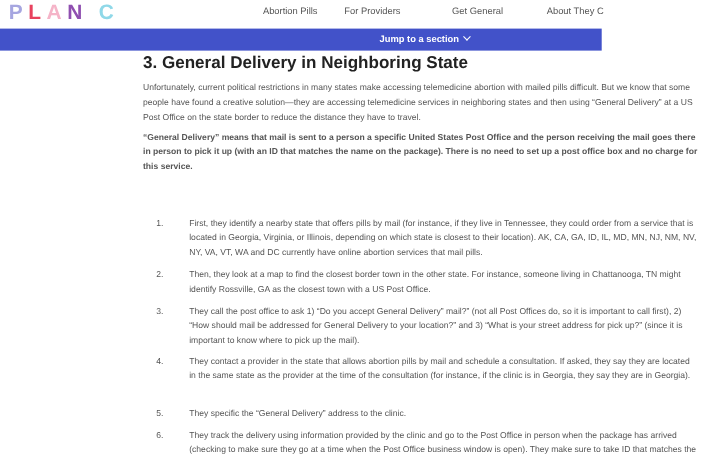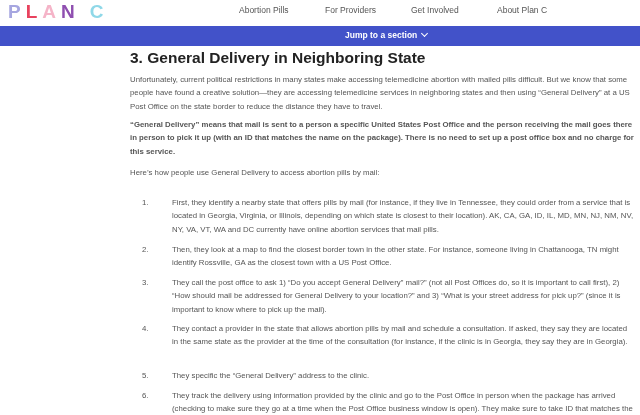--- a/index.html
+++ b/index.html
@@ -5,21 +5,21 @@
   * { box-sizing: border-box; margin: 0; padding: 0; }
   html, body { width: 640px; height: 415px; overflow: hidden; background: #ffffff; }
   body { font-family: "Liberation Sans", "DejaVu Sans", sans-serif; color: #444; }
 
   .topbar { position: absolute; left: 0; top: 0; width: 640px; height: 26px; background: #fff; }
   .logo { position: absolute; left: 8px; top: 1px; height: 22px; display: flex; gap: 4px; align-items: center; }
   .logo .ltr { font-weight: bold; font-size: 19px; line-height: 20px; letter-spacing: 1px; }
   .nav { position: absolute; top: 0; height: 22px; display: flex; align-items: center; }
   .nav a { position: absolute; font-size: 8.5px; color: #555; white-space: nowrap; text-decoration: none; top: 5px; margin-left: 17px; }
 
-  .jumpbar { position: absolute; left: 0; top: 26px; width: 640px; height: 20px; background: #4252c9; }
+  .jumpbar { position: absolute; left: 0; top: 26px; width: 547px; height: 20px; background: #4252c9; }
   .jump { position: absolute; left: 345px; top: 4px; font-size: 8.5px; color: #fff; font-weight: bold; display: flex; align-items: center; gap: 5px; }
   .jump .chev { width: 5px; height: 5px; border-right: 1.5px solid #fff; border-bottom: 1.5px solid #fff; transform: rotate(45deg); margin-top: -3px; }
 
   .content { position: absolute; left: 130px; top: 46px; width: 505px; }
   h1 { font-size: 15.5px; font-weight: bold; color: #222; margin-top: 2px; height: 20px; line-height: 20px; }
   p { font-size: 7.8px; line-height: 13.3px; color: #555; }
   .p1 { position: absolute; top: 27px; }
   .p2 { position: absolute; top: 72px; font-weight: bold; }
   .p3 { position: absolute; top: 120px; }
   ol { list-style: none; position: absolute; top: 150px; left: 0; width: 505px; }
@@ -33,38 +33,37 @@
 <div class="topbar">
   <div class="logo">
     <span class="ltr" style="color:#a6a6e0">P</span>
     <span class="ltr" style="color:#e8425e">L</span>
     <span class="ltr" style="color:#f5b4c8">A</span>
     <span class="ltr" style="color:#8f4fb0">N</span>
     <span class="ltr" style="color:#8fd8e8; margin-left:10px">C</span>
   </div>
   <div class="nav">
     <a style="left:222px">Abortion Pills</a>
-    <a style="left:308px">For Providers</a>
-    <a style="left:394px">Get Involved</a>
-    <a style="left:480px">About Plan C</a>
+    <a style="left:296px">For Providers</a>
+    <a style="left:394px">Get General</a>
+    <a style="left:480px">About They C</a>
   </div>
 </div>
 
 <div class="jumpbar">
   <div class="jump">
     <span>Jump to a section</span>
     <span class="chev"></span>
   </div>
 </div>
 
 <div class="content">
   <h1>3. General Delivery in Neighboring State</h1>
   <p class="p1">Unfortunately, current political restrictions in many states make accessing telemedicine abortion with mailed pills difficult. But we know that some people have found a creative solution—they are accessing telemedicine services in neighboring states and then using “General Delivery” at a US Post Office on the state border to reduce the distance they have to travel.</p>
   <p class="p2">“General Delivery” means that mail is sent to a person a specific United States Post Office and the person receiving the mail goes there in person to pick it up (with an ID that matches the name on the package). There is no need to set up a post office box and no charge for this service.</p>
-  <p class="p3">Here’s how people use General Delivery to access abortion pills by mail:</p>
   <ol>
     <li style="top:0px">
       <span class="num">1.</span>
       <span class="txt">First, they identify a nearby state that offers pills by mail (for instance, if they live in Tennessee, they could order from a service that is located in Georgia, Virginia, or Illinois, depending on which state is closest to their location). AK, CA, GA, ID, IL, MD, MN, NJ, NM, NV, NY, VA, VT, WA and DC currently have online abortion services that mail pills.</span>
     </li>
     <li style="top:47px">
       <span class="num">2.</span>
       <span class="txt">Then, they look at a map to find the closest border town in the other state. For instance, someone living in Chattanooga, TN might identify Rossville, GA as the closest town with a US Post Office.</span>
     </li>
     <li style="top:80px">

